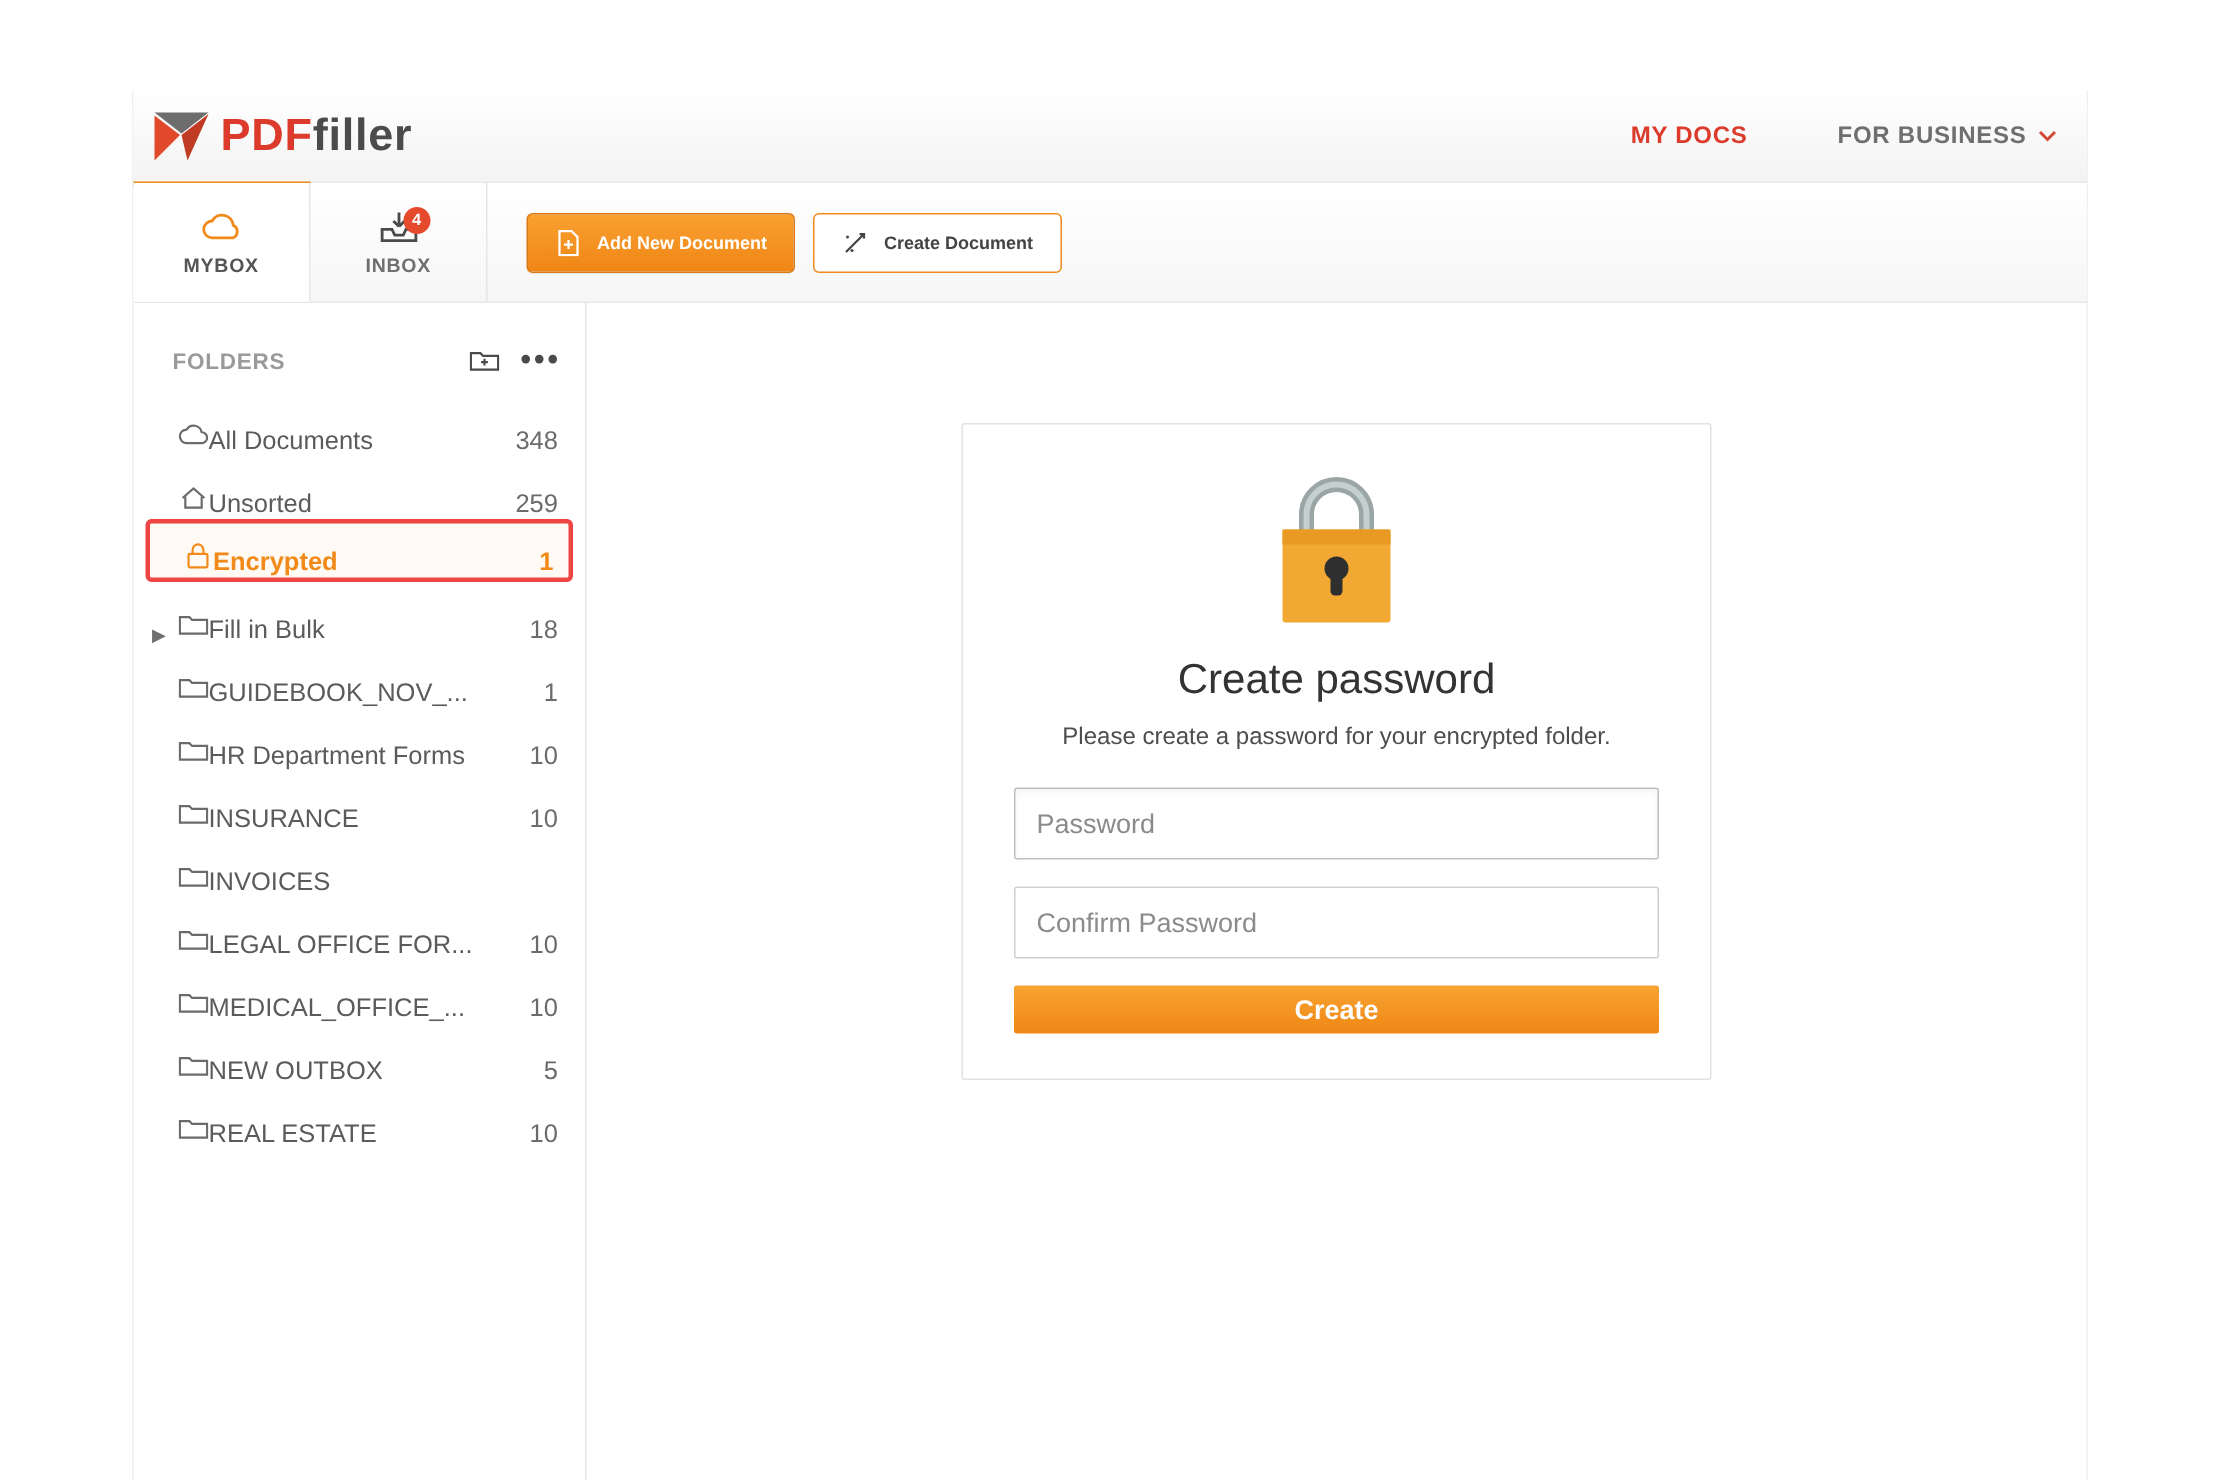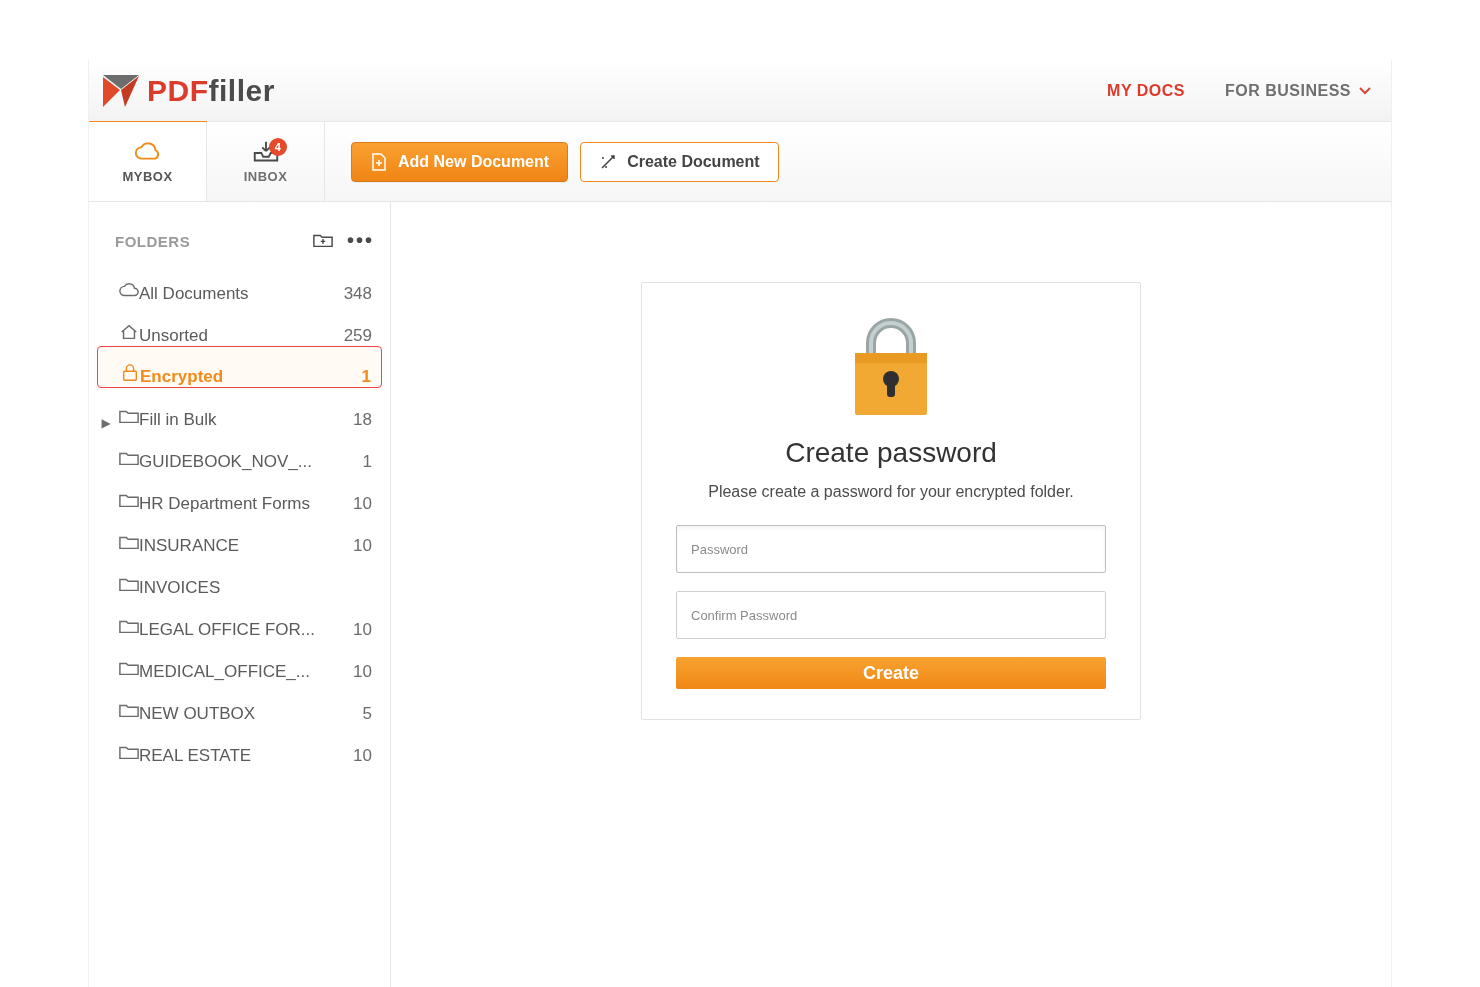--- a/index.html
+++ b/index.html
@@ -29,21 +29,21 @@
   .topbar{
     height:62px;display:flex;align-items:center;justify-content:space-between;
     padding:0 12px 0 12px;border-bottom:1px solid var(--line);
     background:linear-gradient(#fff,#f3f3f3);
   }
   .logo{display:flex;align-items:center;gap:6px;}
   .logo svg{display:block;}
   .logo-text{font-size:30px;font-weight:700;color:#4b4b4b;letter-spacing:.5px;}
   .logo-text .pdf{color:var(--red);}
 
-  .topnav{display:flex;align-items:center;gap:40px;padding-right:8px;}
+  .topnav{display:flex;align-items:center;gap:60px;padding-right:8px;}
   .topnav a{font-size:16px;font-weight:700;letter-spacing:.5px;cursor:pointer;}
   .topnav .mydocs{color:var(--red);}
   .topnav .biz{color:#6f6f6f;display:flex;align-items:center;gap:8px;}
   .topnav .biz svg{width:12px;height:12px;}
 
   
   .tabbar{
     display:flex;align-items:stretch;height:80px;
     border-bottom:1px solid var(--line);
     background:linear-gradient(#fff,#f6f6f6);
@@ -61,21 +61,21 @@
   .tab.active{background:#fff;color:var(--grey-2);}
   .tab svg{width:30px;height:26px;}
   .tab.active .icon-stroke{stroke:var(--orange);}
   .tab .badge{
     position:absolute;top:16px;left:62px;width:18px;height:18px;border-radius:50%;
     background:#e64a2d;color:#fff;font-size:11px;font-weight:700;display:flex;align-items:center;justify-content:center;
   }
   .actions{display:flex;align-items:center;gap:12px;padding-left:26px;}
   .btn{
     height:40px;padding:0 18px;border-radius:4px;display:flex;align-items:center;gap:10px;
-    font-size:16px;font-weight:600;cursor:pointer;border:1px solid transparent;
+    font-size:12px;font-weight:600;cursor:pointer;border:1px solid transparent;
   }
   .btn svg{width:18px;height:18px;}
   .btn.primary{
     color:#fff;border:1px solid #d9791a;
     background:linear-gradient(#f9a132,#ef8514);
     box-shadow:0 1px 0 rgba(0,0,0,.05);
   }
   .btn.outline{
     color:#444;border:1px solid var(--orange);background:#fff;
   }
@@ -92,42 +92,42 @@
   .sidebar-head .tools{display:flex;align-items:center;gap:14px;color:#555;}
   .sidebar-head .tools svg{width:20px;height:18px;}
   .dots{font-size:20px;letter-spacing:2px;cursor:pointer;line-height:1;color:#4a4a4a;}
 
   .folders{list-style:none;margin:0;padding:0;}
   .f-item{
     display:flex;align-items:flex-end;gap:0;height:42px;padding:0 10px 0 22px;
     color:#5b5b5b;font-size:17px;border-radius:4px;cursor:pointer;position:relative;
   }
   .f-item.sel{
-    color:var(--orange);border:1px solid #ef4444;background:#fffaf3;font-weight:700;
+    color:var(--orange);border:3px solid #ef4444;background:#fffaf3;font-weight:700;
   }
   .f-item .caret{
     position:absolute;left:4px;width:10px;text-align:center;color:#6f6f6f;font-size:12px;
   }
   .f-item .fi-label{flex:1;white-space:nowrap;overflow:hidden;text-overflow:ellipsis;}
   .f-item .count{min-width:34px;text-align:right;color:#6b6b6b;font-size:17px;}
   .f-item.sel .count{color:var(--orange);}
   .f-item svg{width:20px;height:18px;flex:0 0 20px;}
 
   
   .main{flex:1;display:flex;justify-content:center;align-items:flex-start;padding-top:80px;}
   .card{
     width:500px;border:1px solid #e2e2e2;border-radius:2px;background:#fff;
     padding:26px 34px 30px 34px;text-align:center;
   }
   .lock{display:flex;justify-content:center;margin-bottom:16px;}
   .card h2{margin:0 0 14px 0;font-size:28px;font-weight:400;color:#333;}
   .card p{margin:0 0 24px 0;font-size:16px;color:#4d4d4d;}
   .card input{
     width:100%;height:48px;border:1px solid #cfcfcf;border-radius:2px;background:#fff;
-    padding:0 14px;font-size:13px;color:#555;margin-bottom:18px;outline:none;
+    padding:0 14px;font-size:18px;color:#555;margin-bottom:18px;outline:none;
   }
   .card input::placeholder{color:#8b8b8b;}
   .card input:first-of-type{border-color:#bfbfbf;box-shadow:0 2px 4px rgba(0,0,0,.05) inset;}
   .card .create{
     width:100%;height:32px;border:none;border-radius:2px;cursor:pointer;
     color:#fff;font-size:18px;font-weight:700;
     background:linear-gradient(#f8a331,#ef8715);
   }
 </style>
 </head>

